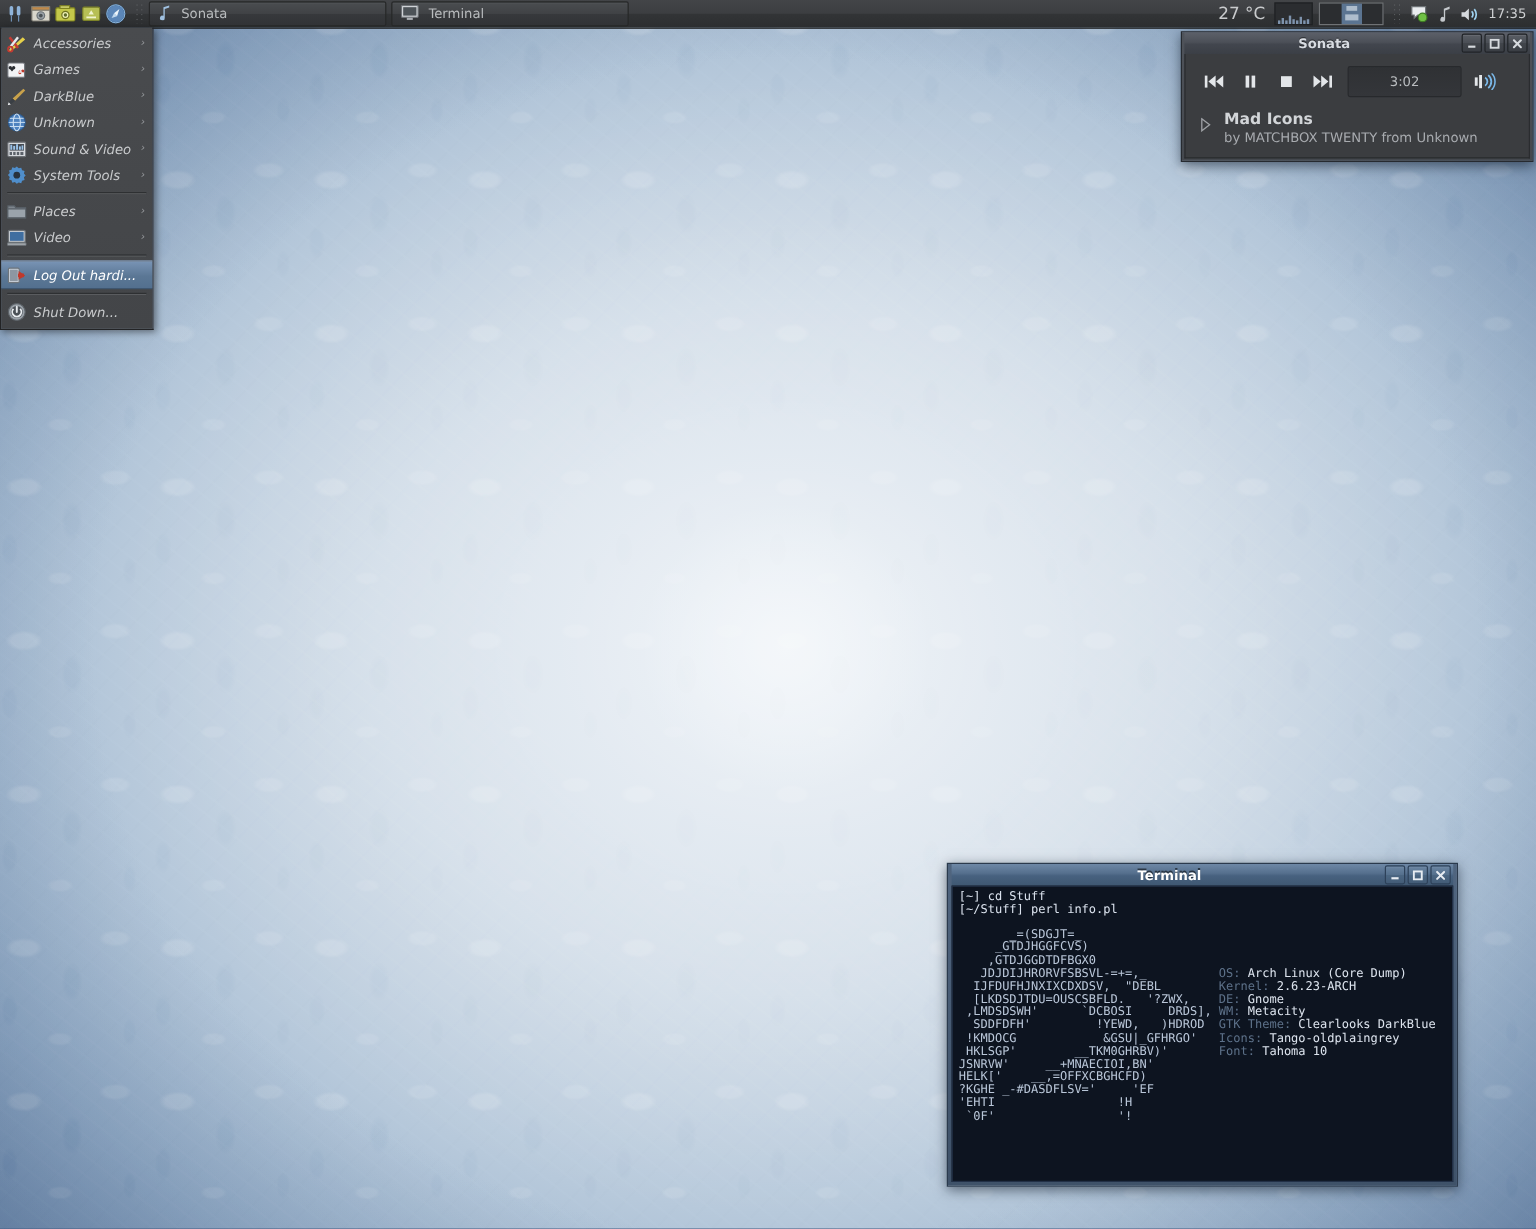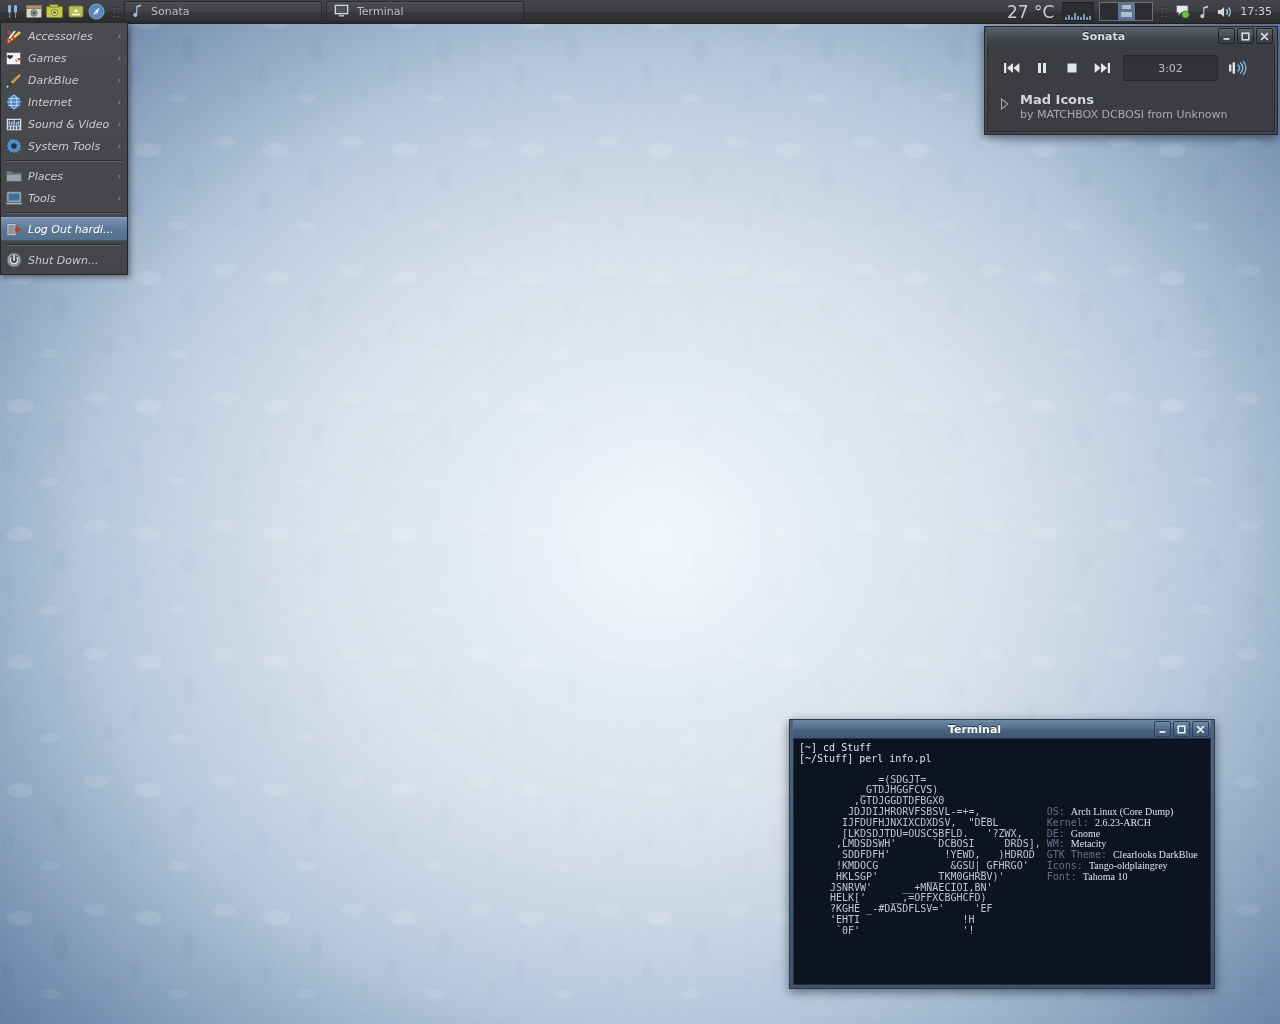--- a/index.html
+++ b/index.html
@@ -74,21 +74,21 @@
   }
   .tasklist{display:flex;align-items:center;gap:4px;flex:1;padding-left:2px;}
   .taskbtn{
     height:19px;min-width:182px;display:flex;align-items:center;gap:8px;
     padding:0 7px;border:1px solid #272829;border-radius:2px;
     background:linear-gradient(180deg,#4a4d50 0%,#404245 50%,#37393c 51%,#313336 100%);
     color:#b9bcbe;font-size:11px;cursor:pointer;box-shadow:inset 0 1px 0 rgba(255,255,255,.05);
   }
   .taskbtn .tlabel{white-space:nowrap;overflow:hidden;text-overflow:ellipsis;}
   .tray{display:flex;align-items:center;gap:5px;padding-right:8px;}
-  .temp{font-size:17px;color:#c9cbcd;padding-right:3px;}
+  .temp{font-size:14px;color:#c9cbcd;padding-right:3px;}
   .applet-graph{
     width:30px;height:17px;border:1px solid #1f2123;background:#2b2d30;position:relative;overflow:hidden;
   }
   .applet-graph i{position:absolute;bottom:0;background:#7e93ad;display:block;}
   .applet-pager{
     width:52px;height:17px;border:1px solid #6f7275;background:#2b2d30;display:flex;
   }
   .pager-ws{flex:1;position:relative;}
   .pager-ws.active{background:#5b7491;}
   .pager-win{position:absolute;background:#aebdcd;}
@@ -182,23 +182,23 @@
   }
   .term-body{
     background:#0d1420;border:1px solid #223047;
     padding:4px 5px 5px 5px;height:236px;overflow:hidden;
     font-family:"DejaVu Sans Mono","Liberation Mono",monospace;
     font-size:10px;line-height:10.8px;color:#dbe3ee;position:relative;
   }
   .term-line{white-space:pre;}
   .art{color:#b9c6d8;}
   .lbl{color:#5d7189;text-align:center;}
-  .val{color:#dde4ee;font-family:Liberation Serif, serif;}
+  .val{color:#dde4ee;}
   .cursor{display:inline-block;width:7px;height:10px;border:1px solid #c9d4e2;vertical-align:-1px;}
-  .term-split{display:flex;margin-left:31px;}
+  .term-split{display:flex;}
   .term-art-col{white-space:pre;}
   .term-info-col{white-space:pre;margin-left:6px;}
 </style>
 </head>
 <body>
 
 <div id="desktop">
   <div class="wp-base"></div>
   <div class="wp-base2"></div>
   <div class="rays" id="rays">
@@ -380,21 +380,21 @@
   </div>
 
   <div class="mi">
     <span class="micon">
       <svg width="16" height="16" viewBox="0 0 16 16">
         <circle cx="8" cy="8" r="7" fill="#4d82bf" stroke="#2d5b8f"></circle>
         <ellipse cx="8" cy="8" rx="3" ry="7" fill="none" stroke="#cfe2f4" stroke-width=".9"></ellipse>
         <path d="M1.2 8 H14.8 M2.2 4.6 H13.8 M2.2 11.4 H13.8" stroke="#cfe2f4" stroke-width=".8" fill="none"></path>
       </svg>
     </span>
-    <span class="milabel">Internet</span>
+    <span class="milabel">Unknown</span>
     <span class="arrow">›</span>
   </div>
 
   <div class="mi">
     <span class="micon">
       <svg width="16" height="15" viewBox="0 0 16 15">
         <rect x="0.5" y="1.5" width="15" height="12" rx="1" fill="#d8dbdf" stroke="#6c7075"></rect>
         <rect x="2" y="3" width="12" height="5.5" fill="#444a52"></rect>
         <g fill="#9ac2e8">
           <rect x="2.6" y="3.6" width="1.6" height="4.2"></rect>
@@ -440,21 +440,21 @@
   </div>
 
   <div class="mi">
     <span class="micon">
       <svg width="16" height="14" viewBox="0 0 16 14">
         <rect x="1" y="1" width="14" height="10" rx="1" fill="#c9ced3" stroke="#6b7075"></rect>
         <rect x="2.3" y="2.3" width="11.4" height="7.4" fill="#3f6ea0"></rect>
         <rect x="0" y="11.4" width="16" height="2" rx="0.8" fill="#aeb4ba" stroke="#6b7075"></rect>
       </svg>
     </span>
-    <span class="milabel">Tools</span>
+    <span class="milabel">Video</span>
     <span class="arrow">›</span>
   </div>
 
   <div class="msep"></div>
 
   <div class="mi sel">
     <span class="micon">
       <svg width="16" height="15" viewBox="0 0 16 15">
         <rect x="1" y="1.5" width="9" height="12" rx="1" fill="#cfd6de" stroke="#6e757c"></rect>
         <rect x="2.2" y="2.7" width="6.6" height="9.6" fill="#8d97a2"></rect>
@@ -547,21 +547,21 @@
       </div>
 
       <div class="sonata-track">
         <div class="expander">
           <svg width="10" height="12" viewBox="0 0 10 12">
             <path d="M1.5 1 L8 6 L1.5 11 Z" fill="none" stroke="#9ea1a5" stroke-width="1.1"></path>
           </svg>
         </div>
         <div>
           <div class="track-title">Mad Icons</div>
-          <div class="track-sub">by MATCHBOX DCBOSI from Unknown</div>
+          <div class="track-sub">by MATCHBOX TWENTY from Unknown</div>
         </div>
       </div>
     </div>
   </div>
 </div>
 
 <div class="win" id="terminal">
   <div class="win-frame">
     <div class="titlebar">
       <div class="title-text">Terminal</div>

